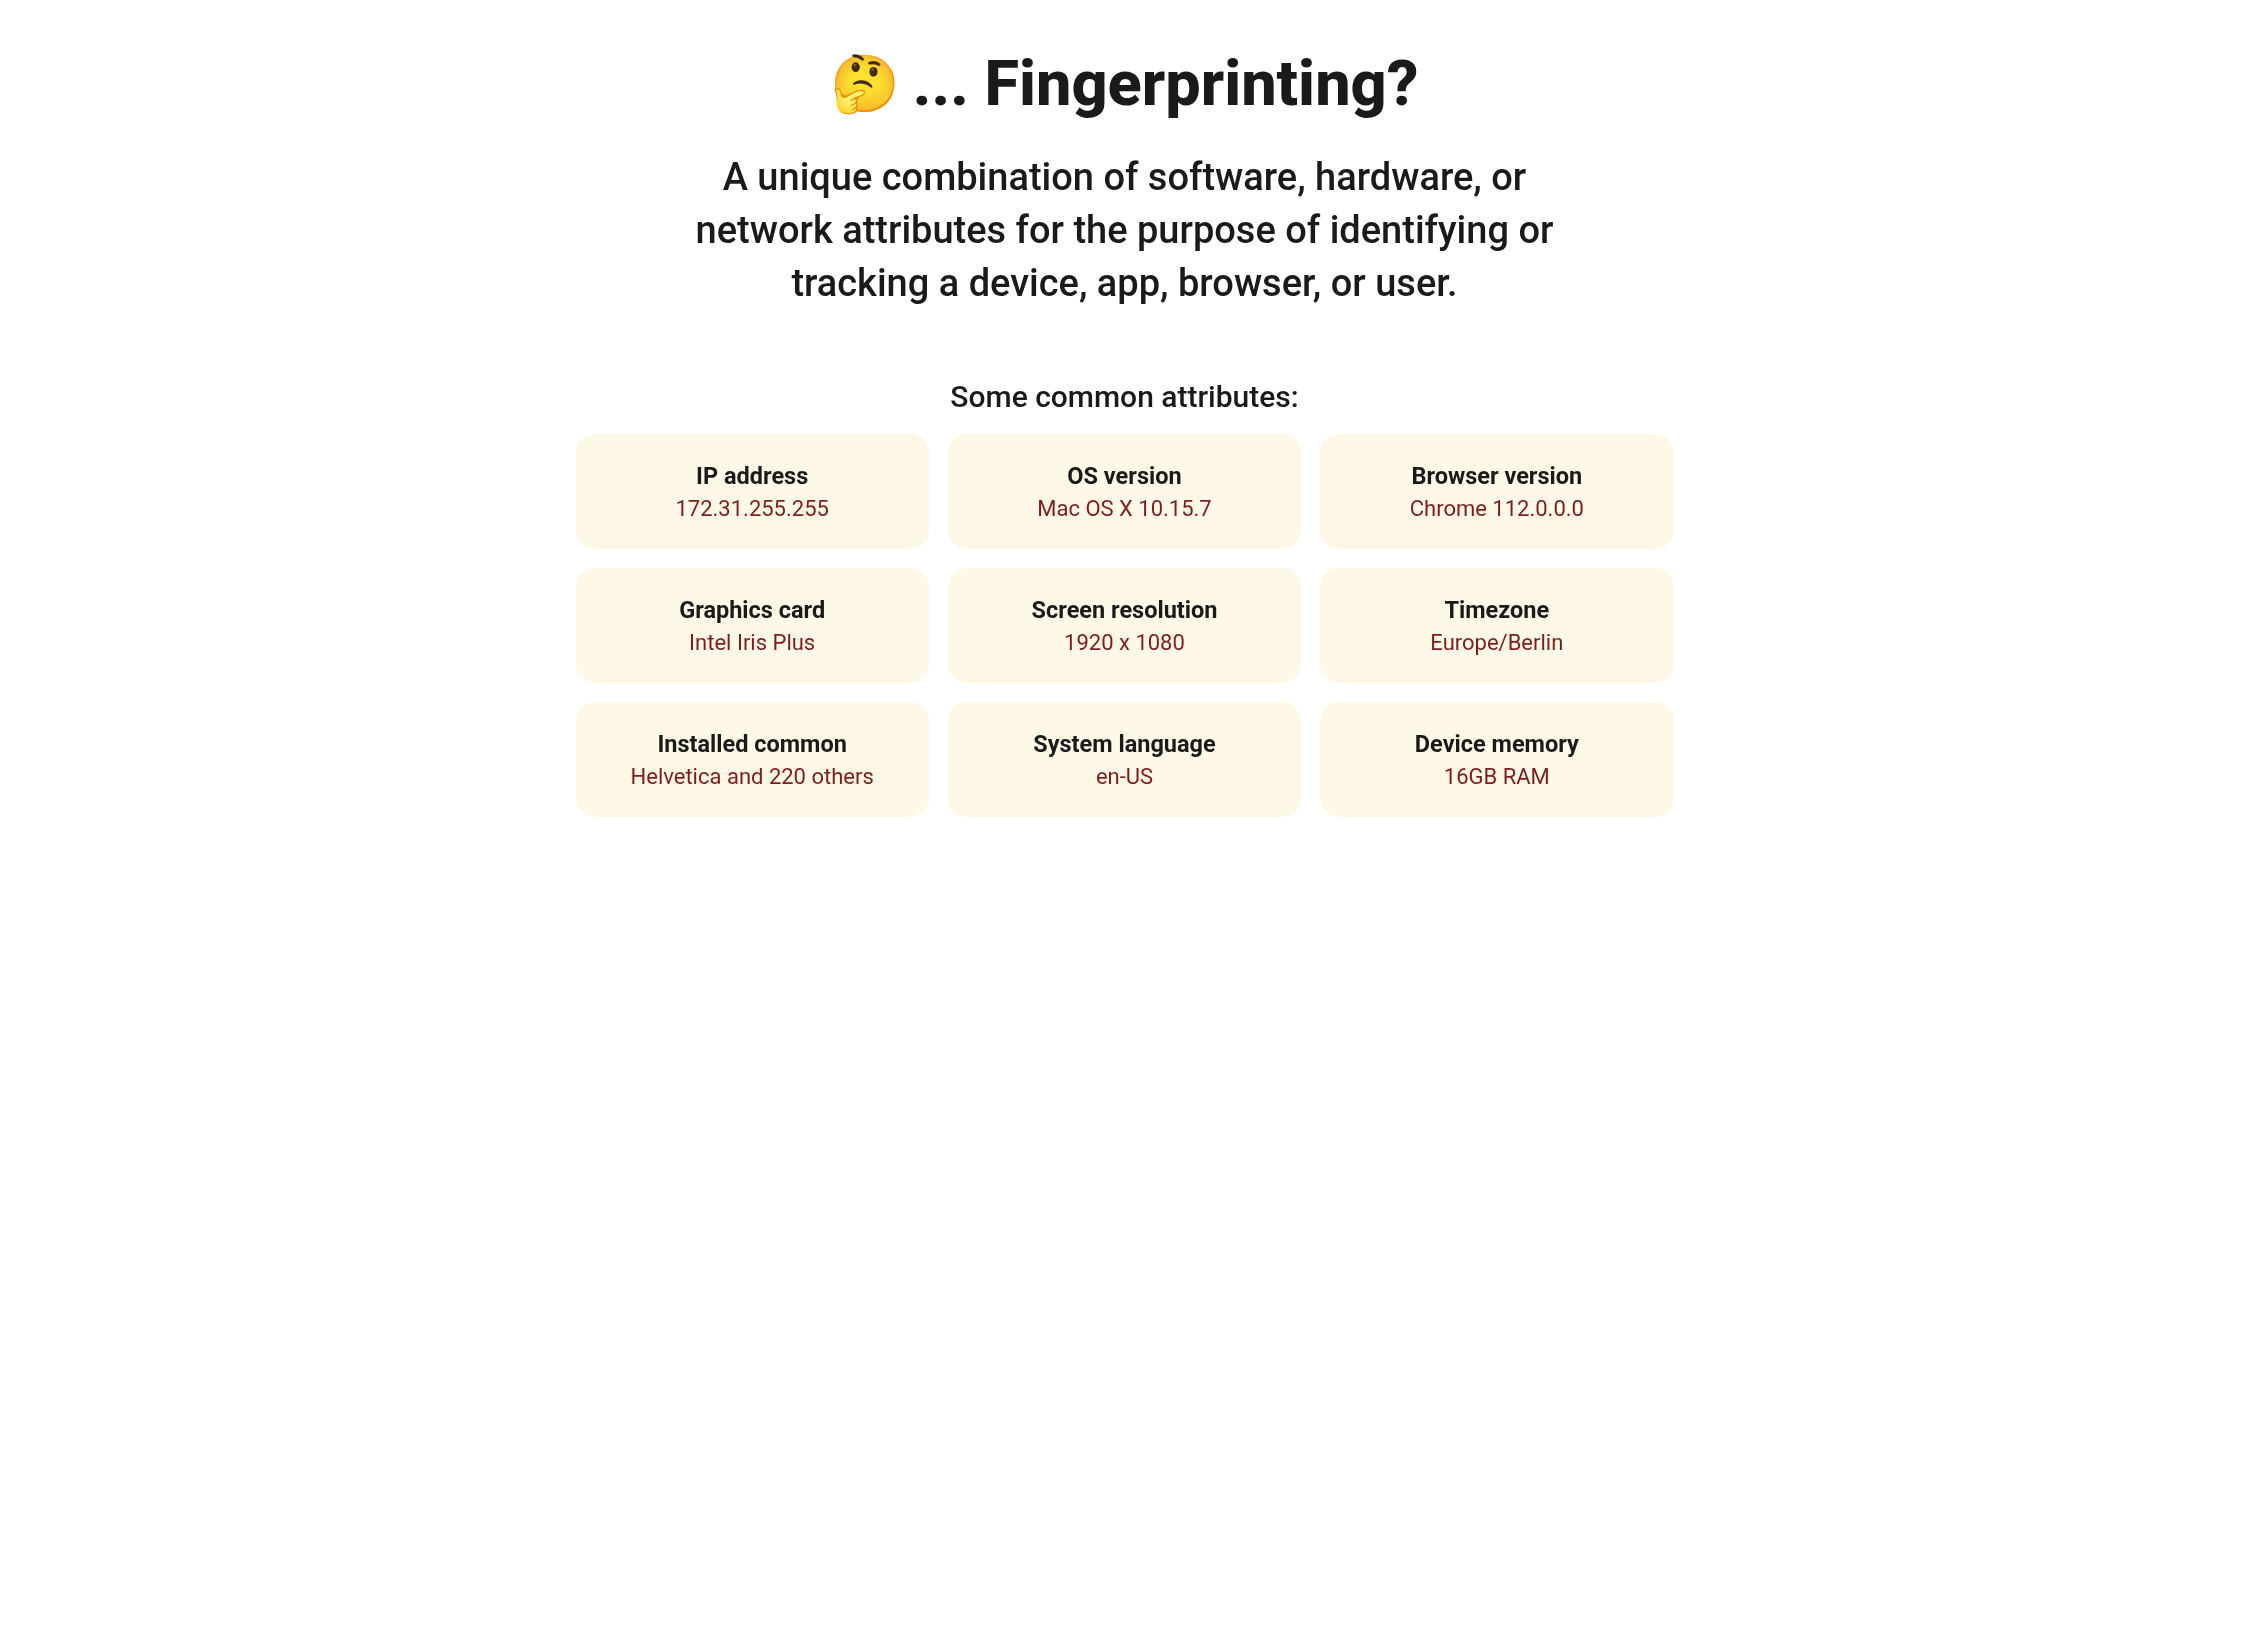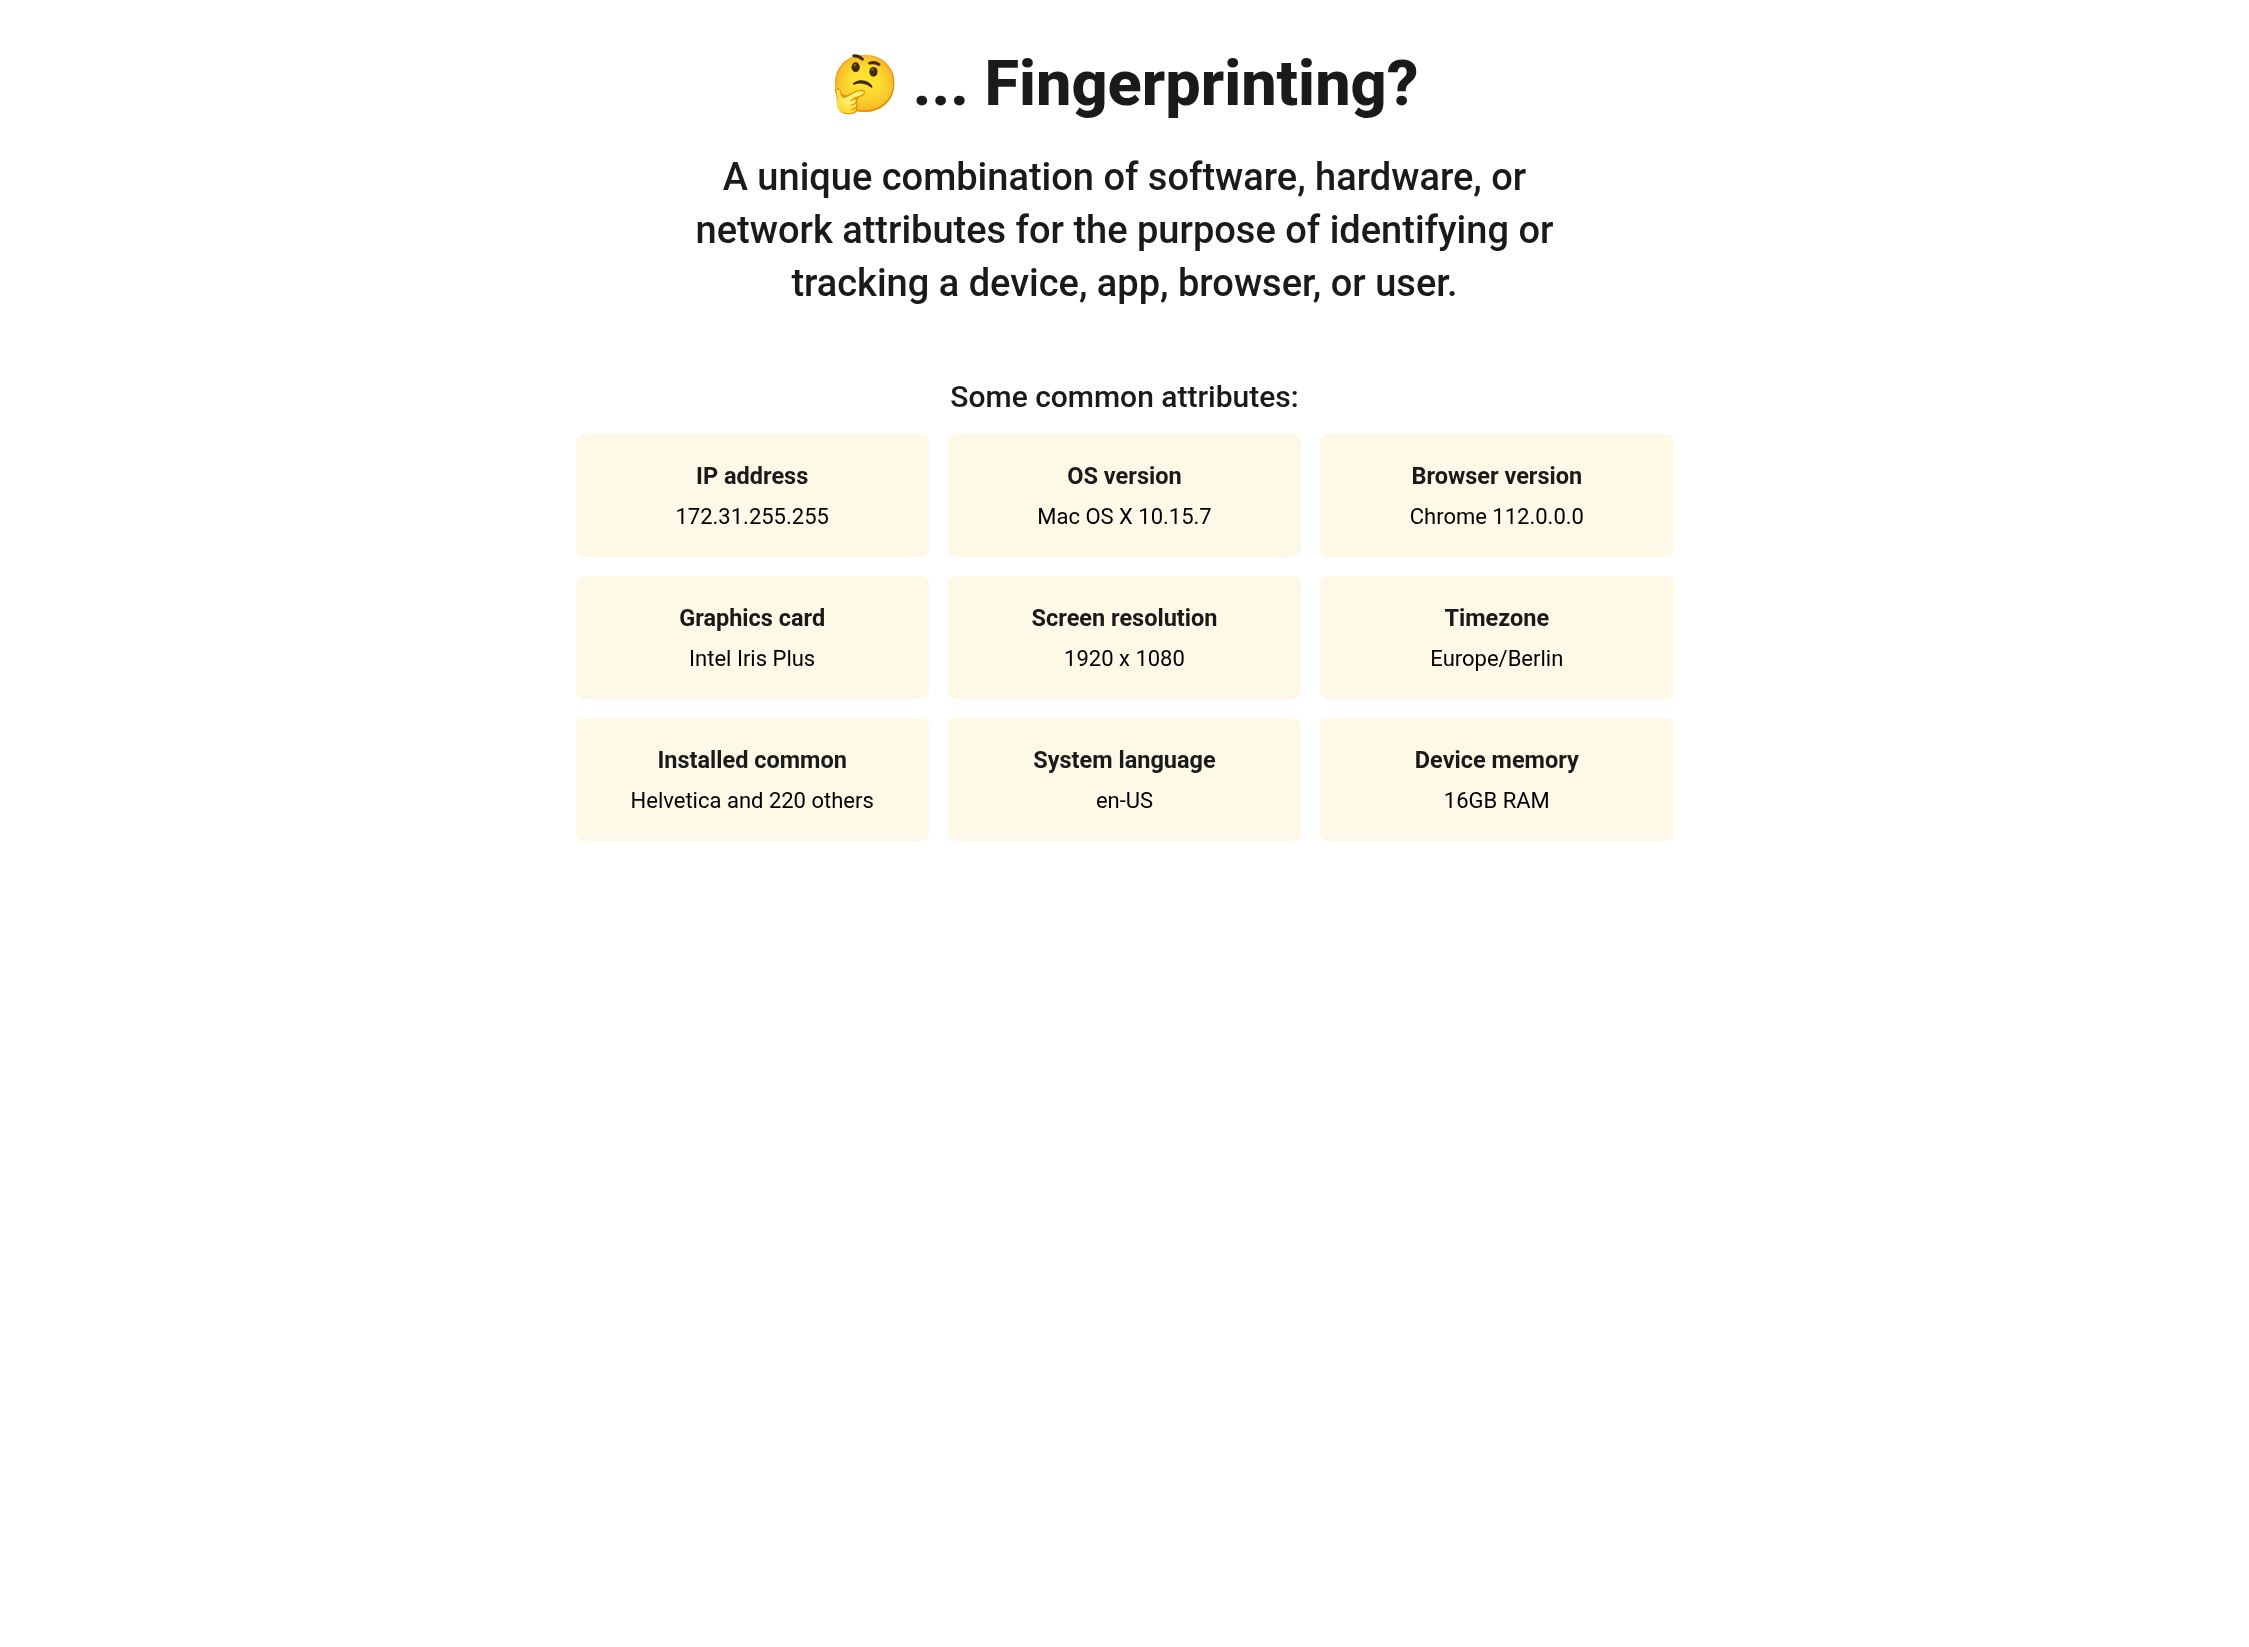--- a/index.html
+++ b/index.html
@@ -68,40 +68,39 @@
 
     .attributes-grid {
       display: grid;
       grid-template-columns: repeat(3, 1fr);
       gap: 19px;
       width: 100%;
     }
 
     .attribute-card {
       background-color: #fef9e7;
-      border-radius: 8px;
+      border-radius: 19px;
       padding: 28px 25px;
       text-align: center;
       display: flex;
       flex-direction: column;
       align-items: center;
       gap: 6.3px;
     }
 
     .attribute-label {
       font-size: 23.5px;
       font-weight: 700;
       color: #1a1a1a;
     }
 
     .attribute-value {
       font-size: 22px;
       font-weight: 400;
-      color: #000000;
-      margin-top: 8px;
+      color: #7f1d1d;
     }
   </style>
 </head>
 <body>
 
 <div class="title-section">
   <div class="title-row">
     <span class="title-emoji">🤔</span>
     <h1 class="main-title">... Fingerprinting?</h1>
   </div>

